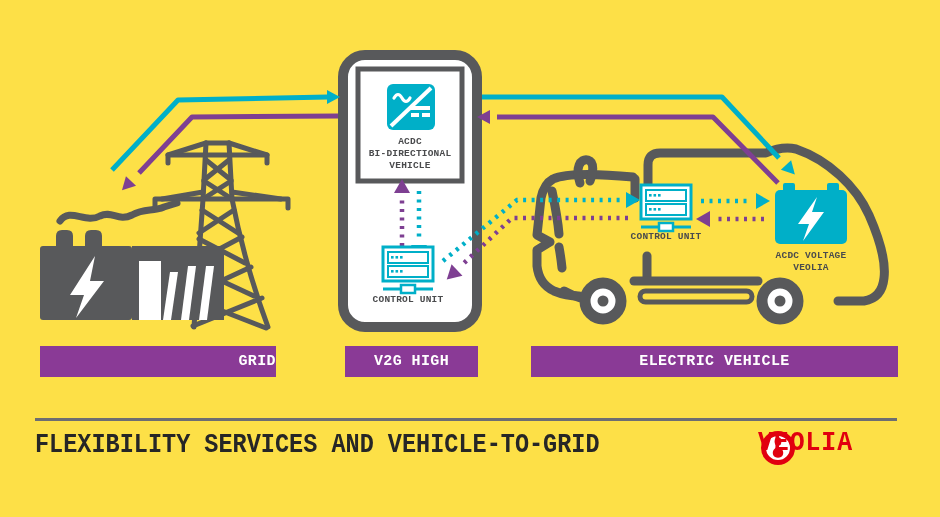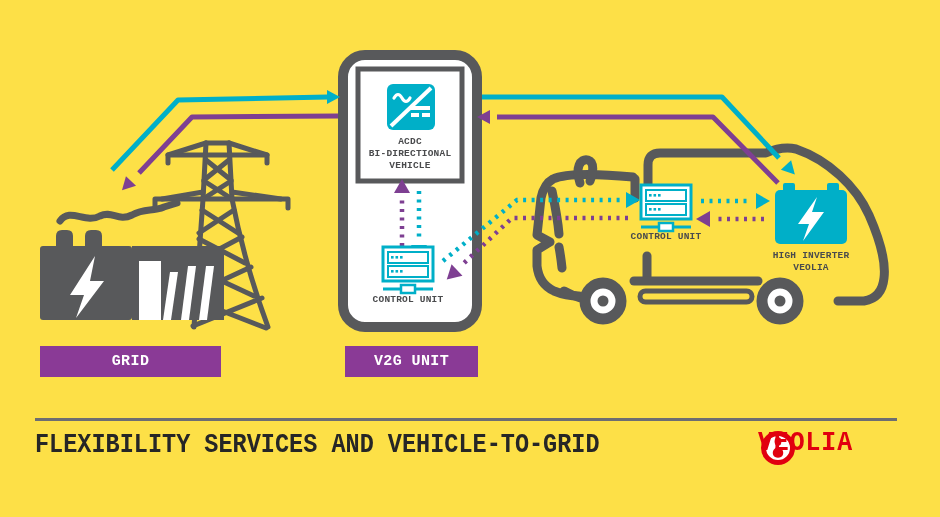--- a/index.html
+++ b/index.html
@@ -181,26 +181,27 @@
     <div>ACDC</div>
     <div>BI-DIRECTIONAL</div>
     <div>VEHICLE</div>
   </div>
 
   <div class="lbl" style="left:348px;top:294px;width:120px;">CONTROL UNIT</div>
 
   <div class="lbl" style="left:606px;top:231px;width:120px;">CONTROL UNIT</div>
 
   <div class="lbl" style="left:751px;top:250px;width:120px;">
-    <div>HIGH INVERTER</div>
+    <div>ACDC VOLTAGE</div>
     <div>VEOLIA</div>
   </div>
 
-  <div class="banner" style="left:40px;top:346px;width:181px;">GRID</div>
-  <div class="banner" style="left:345px;top:346px;width:133px;">V2G UNIT</div>
+  <div class="banner" style="left:40px;top:346px;width:236px;text-align:right;">GRID</div>
+  <div class="banner" style="left:345px;top:346px;width:133px;">V2G HIGH</div>
+  <div class="banner" style="left:531px;top:346px;width:367px;">ELECTRIC VEHICLE</div>
 
   <div class="divider"></div>
   <div class="footer-title">FLEXIBILITY SERVICES AND VEHICLE-TO-GRID</div>
 
   <div class="veolia">
     <svg width="40" height="40" viewBox="0 0 40 40">
       <circle cx="20" cy="20" r="14.5" fill="#ffffff" stroke="#e1000f" stroke-width="5"></circle>
       <ellipse cx="20" cy="13.5" rx="3.4" ry="4.2" fill="#e1000f"></ellipse>
       <path d="M20,18.5 C14.5,20.5 13,26.5 17,29 Q20,30.6 23,29 C27,26.5 25.5,20.5 20,18.5 Z" fill="#e1000f"></path>
     </svg>

